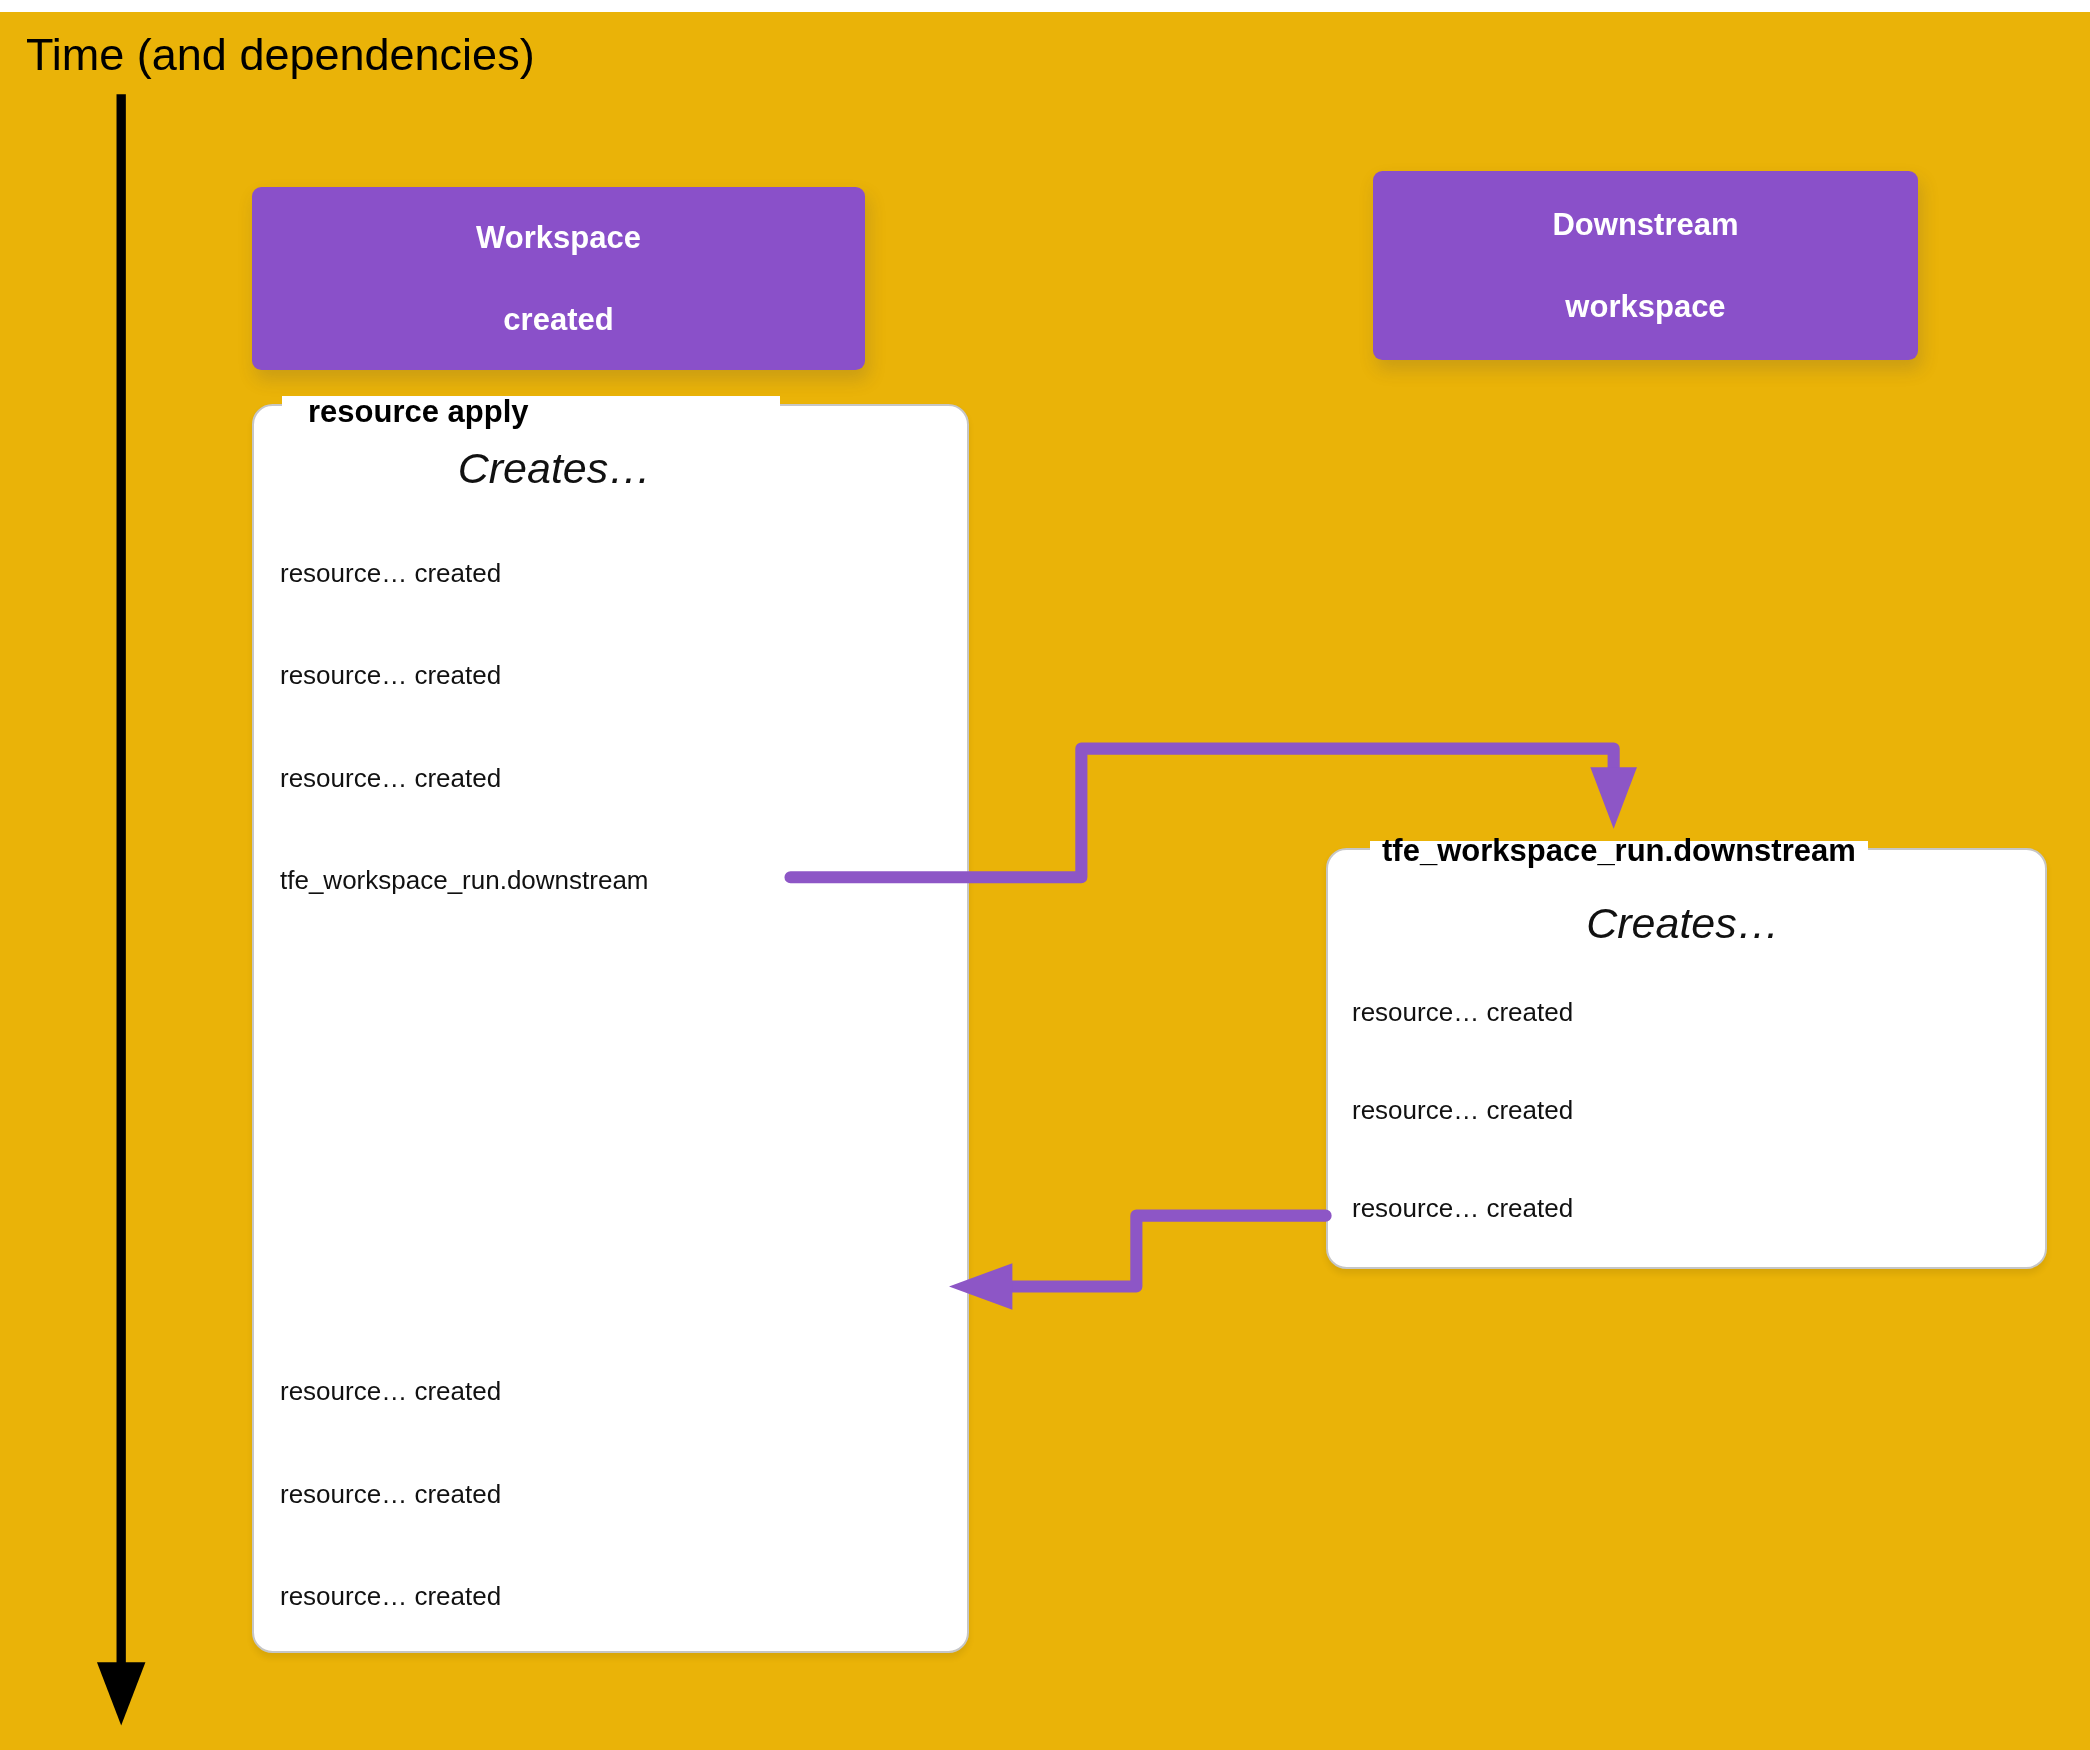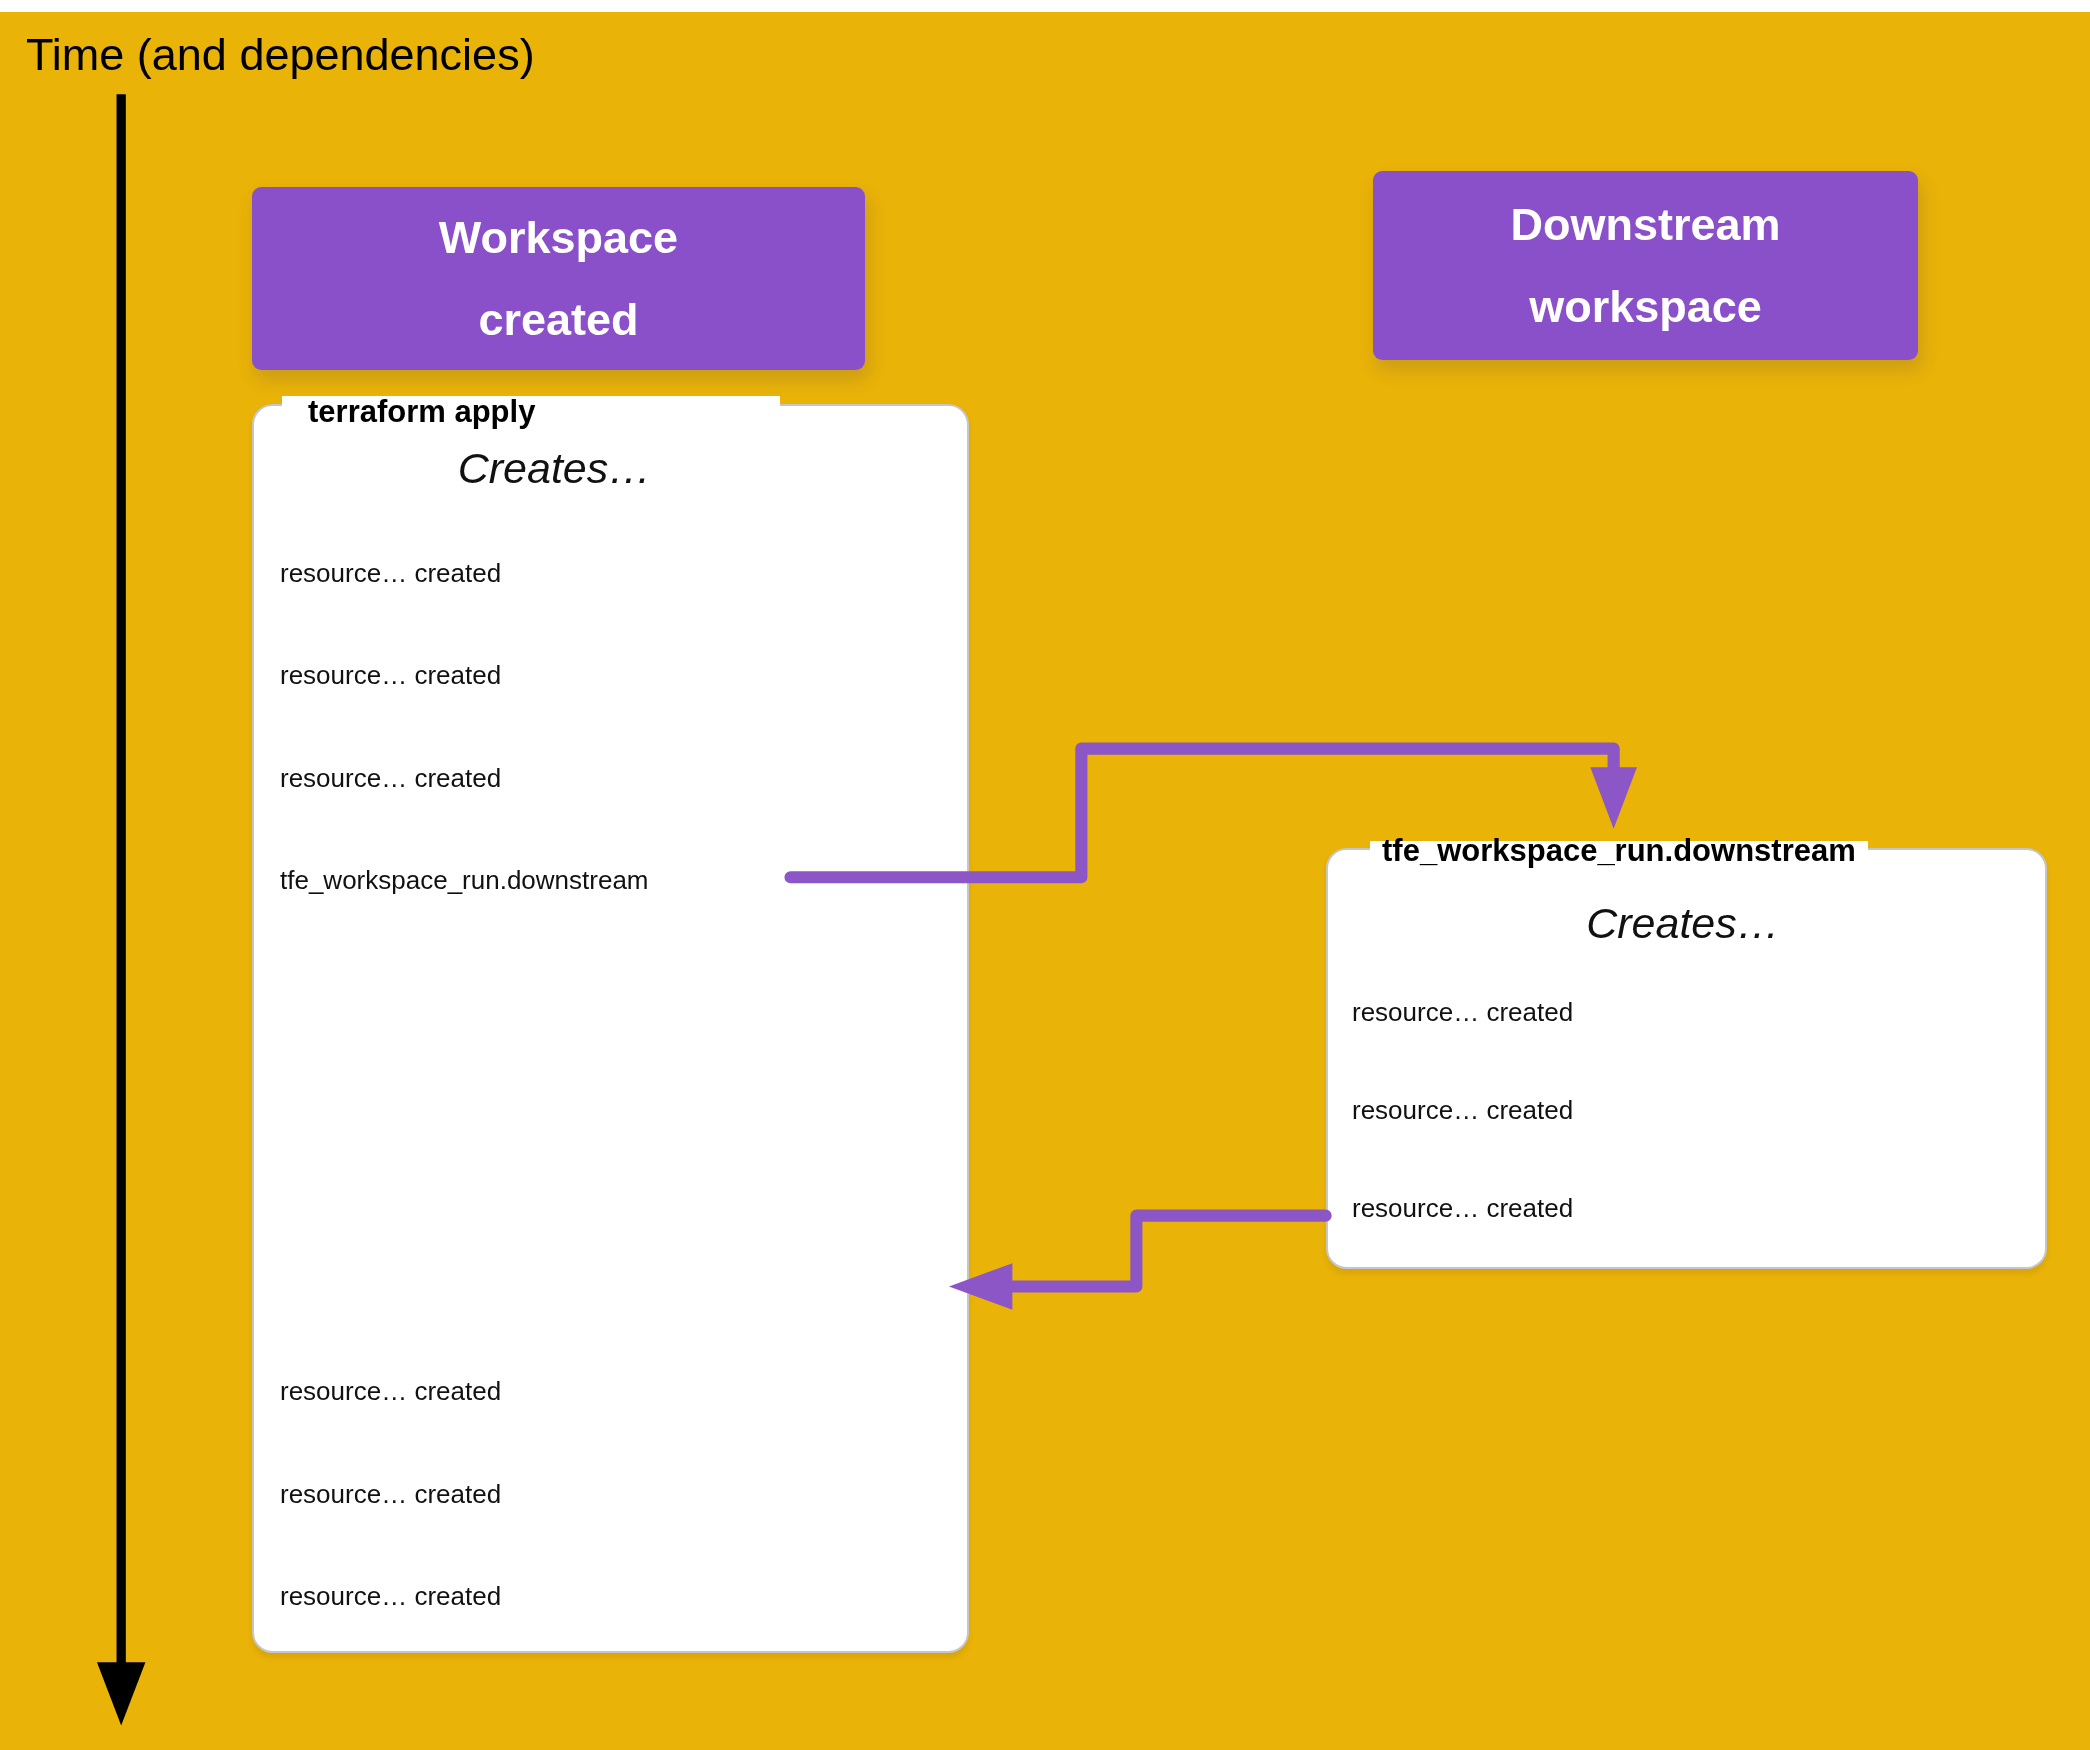--- a/index.html
+++ b/index.html
@@ -16,21 +16,21 @@
     font-size:45px;color:#000;white-space:nowrap;
   }
   .overlay{
     position:absolute;left:0;top:0;z-index:5;pointer-events:none;
   }
   .hdrbox{
     position:absolute;z-index:4;
     background:#8a50c9;border-radius:9.3px;
     box-shadow:3.7px 9.3px 17px rgba(60,60,80,0.18);
     display:flex;flex-direction:column;align-items:center;justify-content:center;
-    color:#ffffff;font-weight:bold;font-size:45px;line-height:82px;
+    color:#ffffff;font-weight:bold;font-size:31px;line-height:82px;
     text-align:center;
   }
   .hdrbox-runner{left:252px;top:175px;width:613px;height:183px;}
   .hdrbox-downstream{left:1373px;top:159px;width:545px;height:189px;}
   .panel{
     position:absolute;z-index:1;
     border:2.8px solid #c6c6c6;border-radius:20.5px;
     background:#ffffff;
     box-shadow:0 4.7px 6.5px rgba(0,0,0,0.08);
   }
@@ -66,21 +66,21 @@
 <div class="canvas">
 
   <div class="title">Time (and dependencies)</div>
 
   <div class="panel panel-runner"></div>
   <div class="panel panel-downstream"></div>
 
   <div class="border-gap gap-runner"></div>
   <div class="border-gap gap-downstream"></div>
 
-  <div class="panel-label label-runner">terraform apply</div>
+  <div class="panel-label label-runner">resource apply</div>
   <div class="panel-label label-downstream">tfe_workspace_run.downstream</div>
 
   <div class="hdrbox hdrbox-runner">
     <span>Workspace</span>
     <span>created</span>
   </div>
   <div class="hdrbox hdrbox-downstream">
     <span>Downstream</span>
     <span>workspace</span>
   </div>

